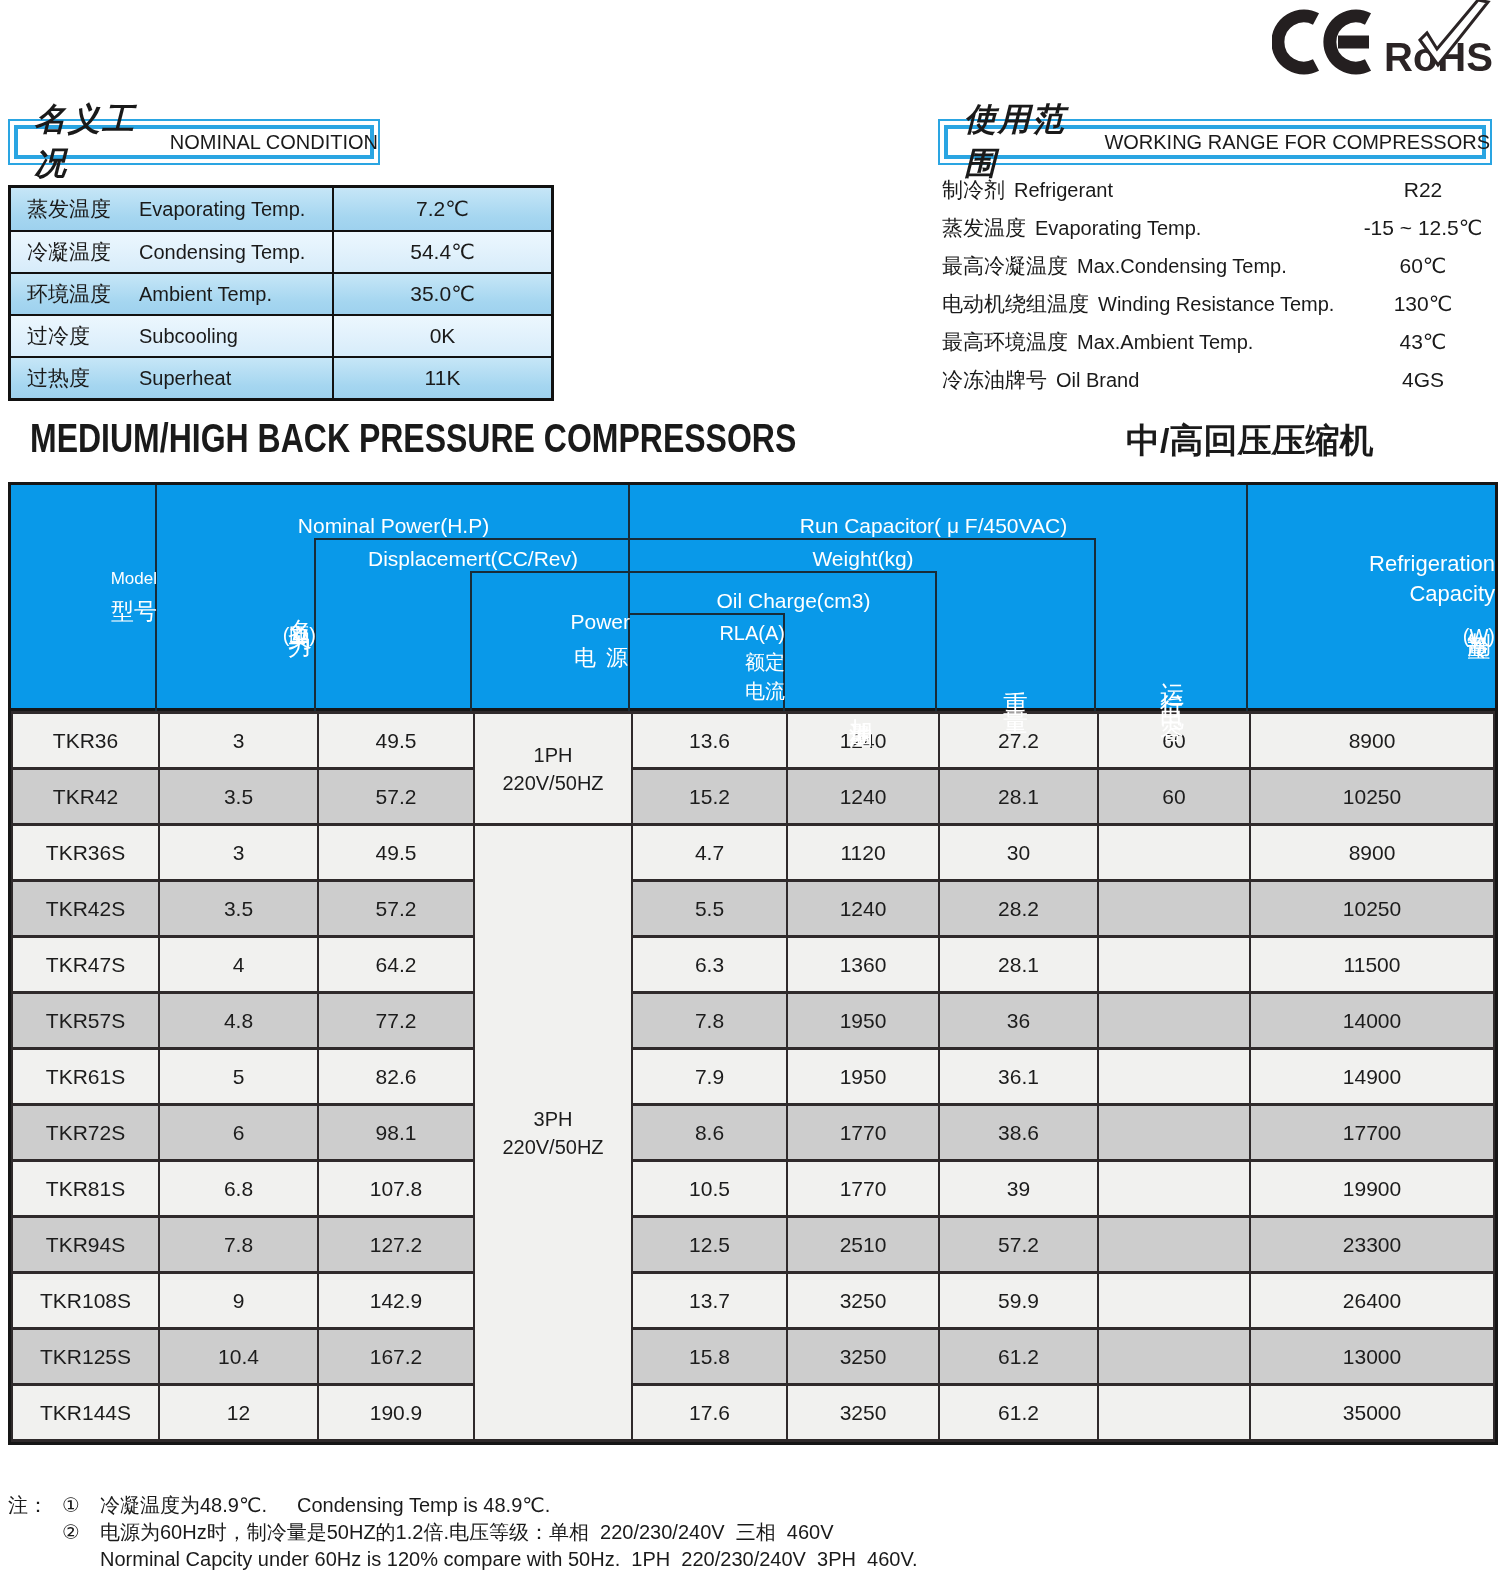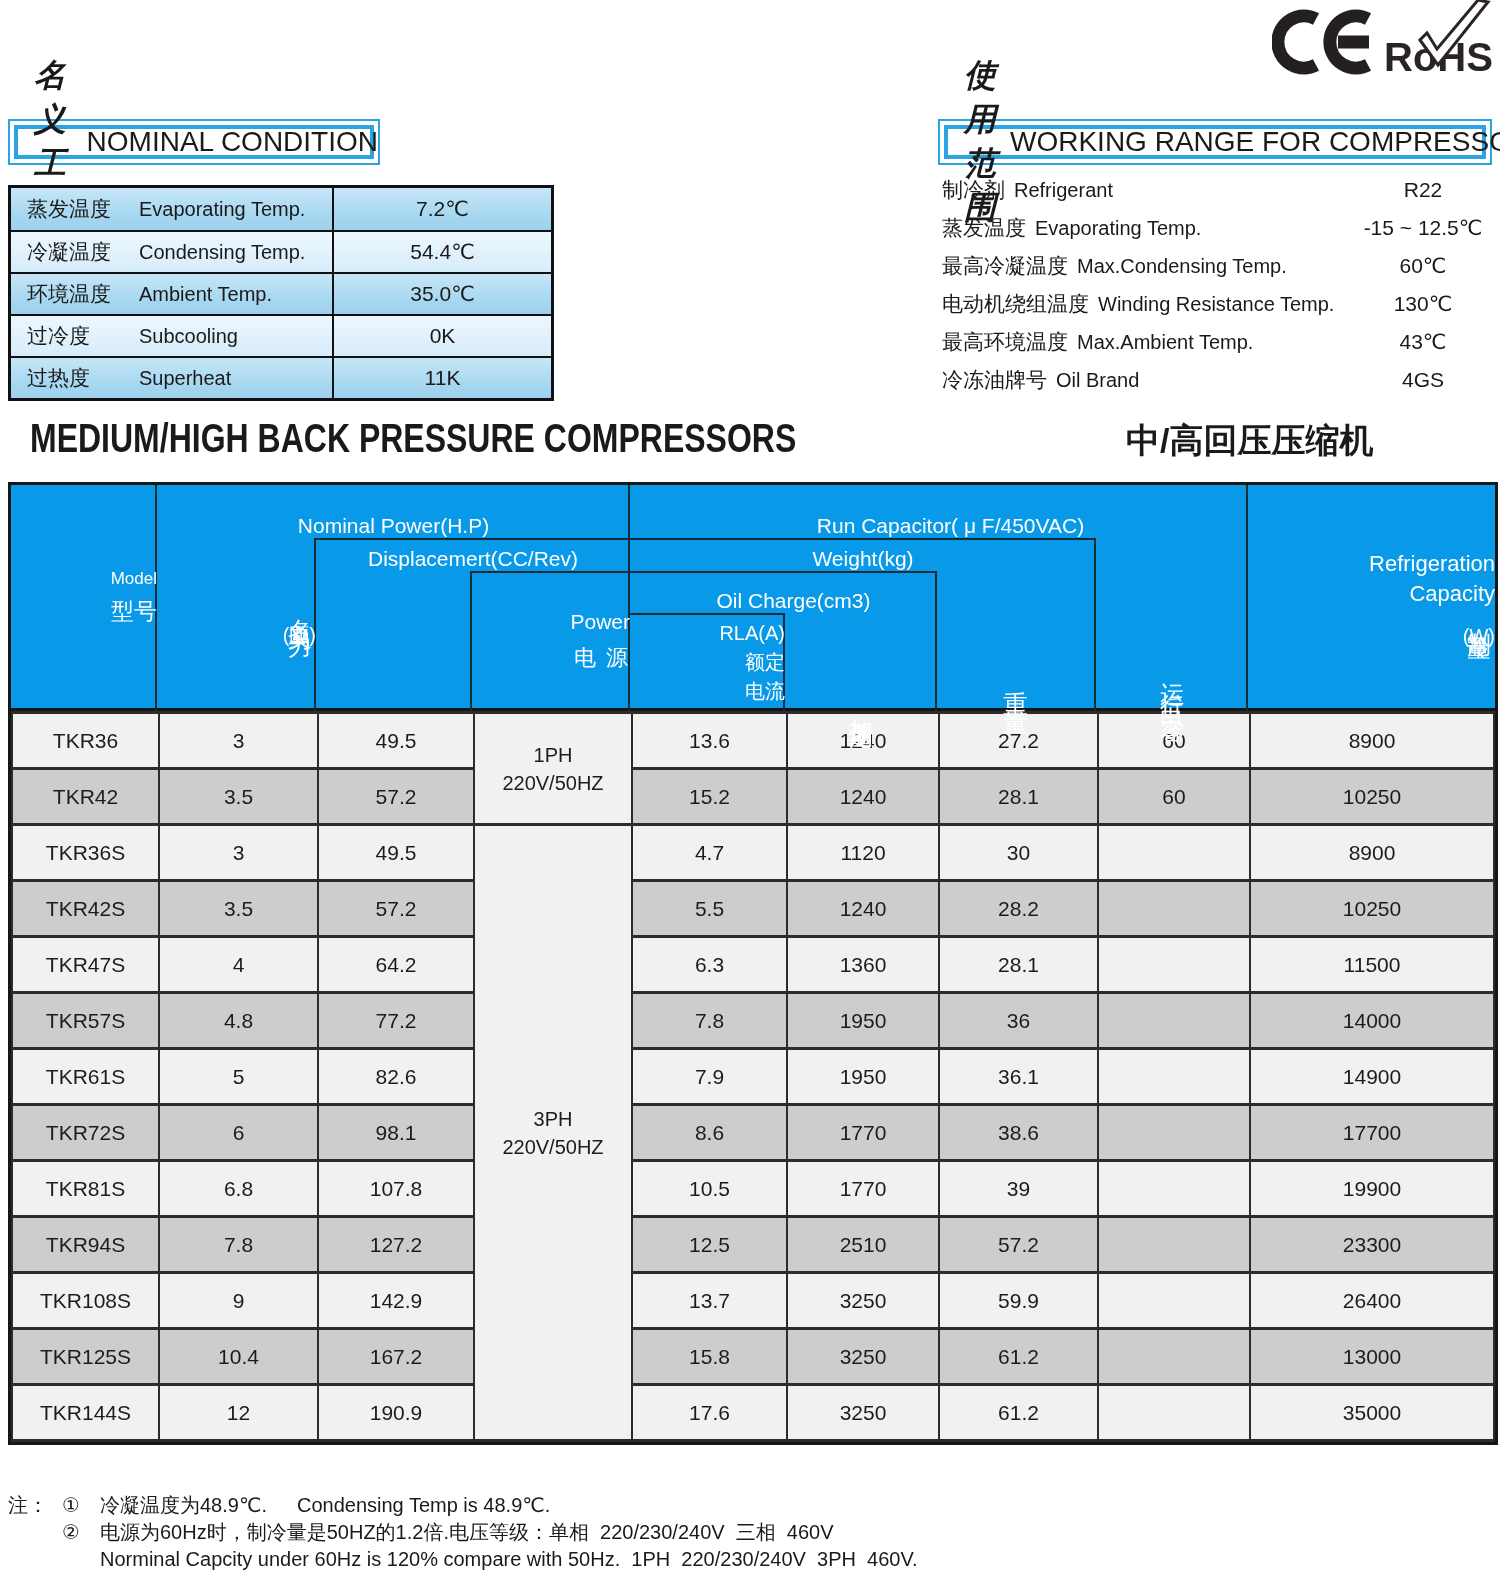--- a/index.html
+++ b/index.html
@@ -13,21 +13,21 @@
   .logo-ce { position:absolute; left:1272px; top:8px; }
   .logo-rohs { position:absolute; left:1358px; top:0px; }
   
   .frame-box {
     position:absolute; height:46px; background:#fff;
     border:2px solid #2aa5e2;
     box-shadow: inset 0 0 0 4px #ffffff, inset 0 0 0 8px #2aa5e2;
     display:flex; align-items:center; padding-left:24px;
   }
   .frame-box .zh { font-size:32px; font-weight:bold; letter-spacing:2px;font-style:italic; }
-  .frame-box .en { font-size:28px; margin-left:12px; letter-spacing:0px; white-space:nowrap; }
+  .frame-box .en { font-size:20px; margin-left:12px; letter-spacing:0px; white-space:nowrap; }
   #nominal-box { left:8px; top:119px; width:372px; }
   #working-box { left:938px; top:119px; width:554px; }
   
   .cond-table {
     position:absolute; left:8px; top:185px; width:546px;
     border:3px solid #111111;
   }
   .cond-row { display:flex; height:42px; align-items:center; }
   .cond-row + .cond-row { border-top:2px solid #111111; }
   .cond-row.dark { background:linear-gradient(180deg,#c6e6f7 0%,#a5d6f0 70%,#9ed1ee 100%); }
@@ -60,21 +60,21 @@
   .thead .vl { position:absolute; width:2px; background:#182c38; }
   .thead .hl { position:absolute; height:2px; background:#182c38; }
   .hcell { position:absolute; display:flex; align-items:flex-end; justify-content:center; text-align:center; }
   .hcell.col { flex-direction:column; }
   .h-en { font-size:21px; white-space:nowrap; }
   .vt { writing-mode:vertical-rl; text-orientation:upright; }
   .h-model { left:0; top:0; width:146px; height:226px; flex-direction:column; gap:7px; }
   .h-model .m1 { font-size:17px; }
   .h-model .m2 { font-size:23px; }
   .h-np   { left:146px; top:0; width:473px; height:53px; }
-  .h-rc   { left:620px; top:0; width:618px; height:53px;padding-left:21px; }
+  .h-rc   { left:603px; top:0; width:618px; height:53px;padding-left:21px; }
   .h-disp { left:305px; top:53px; width:314px; height:33px; }
   .h-wt   { left:619px; top:53px; width:466px; height:33px; }
   .h-oilc { left:619px; top:86px; width:327px; height:42px; }
   .h-pwr  { left:461px; top:86px; width:158px; height:140px; flex-direction:column; gap:9px; }
   .h-pwr .p1 { font-size:21px; }
   .h-pwr .p2 { font-size:22px; letter-spacing:2px; }
   .h-rla  { left:619px; top:128px; width:155px; height:98px; flex-direction:column; }
   .h-rla span { font-size:20px; line-height:29px; }
   .h-npzh { left:146px; top:53px; width:159px; height:173px; flex-direction:column; }
   .h-npzh .vt { font-size:24px; letter-spacing:5px; }

